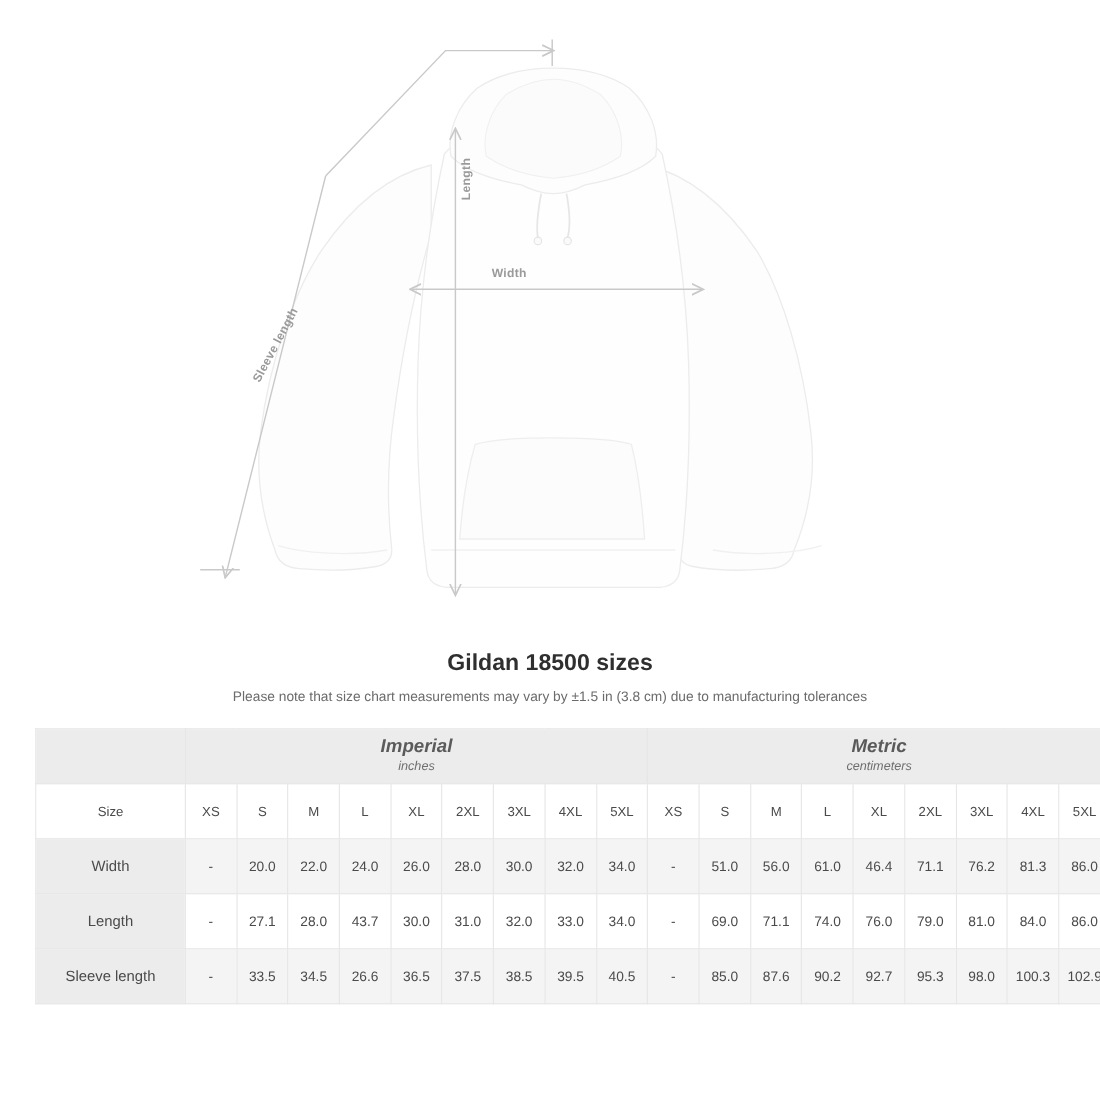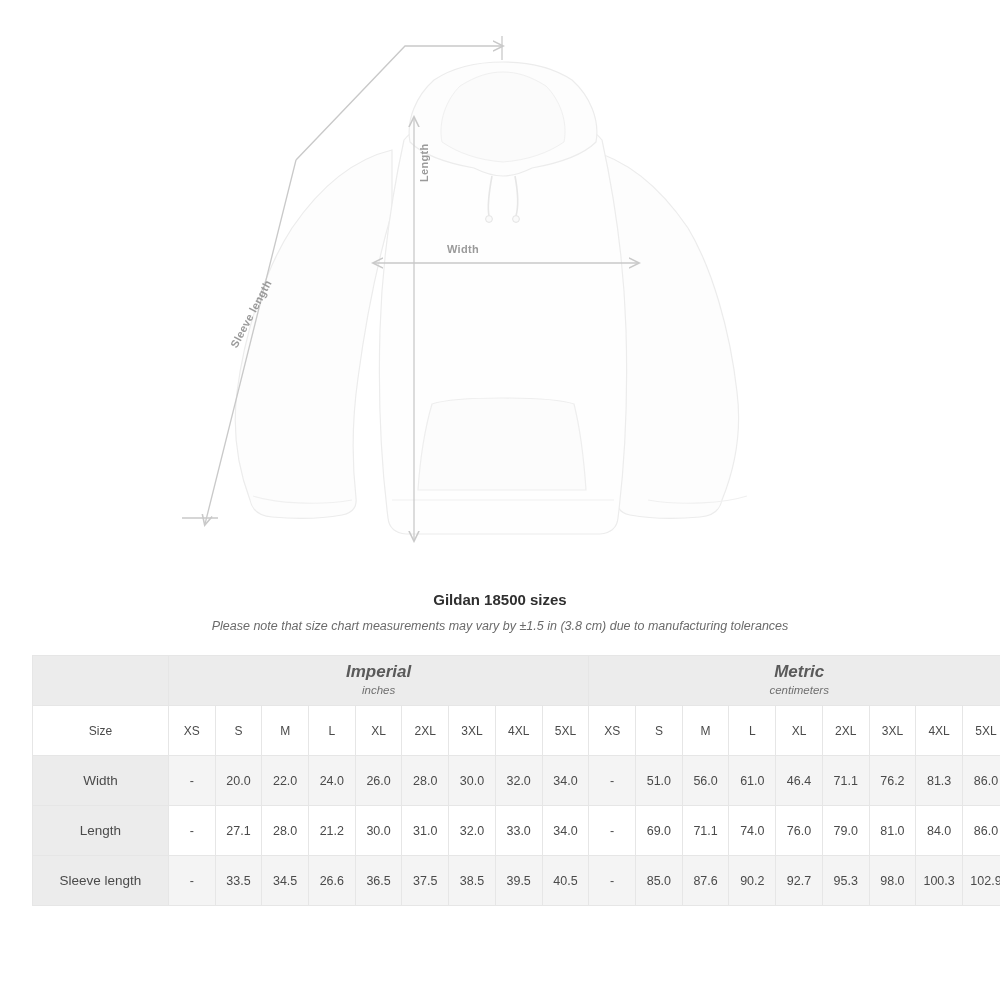--- a/index.html
+++ b/index.html
@@ -52,28 +52,27 @@
     transform: rotate(-62deg);
     transform-origin: left top;
   }
 
   
   .title-block {
     text-align: center;
     margin-top: 16px;
   }
   .chart-title {
-    font-size: 15px;
+    font-size: 21px;
     font-weight: bold;
     color: #2f2f2f;
     margin: 11px;
   }
   .chart-note {
     font-size: 12.5px;
-    font-style: italic;
     color: #6b6b6b;
     margin: 10px 0 0 0;
   }
 
   
   .table-wrap {
     margin: 22px 32px 0 32px;
   }
   table.size-table {
     width: 978px;
@@ -291,21 +290,21 @@
         <td class="data-cell">71.1</td>
         <td class="data-cell">76.2</td>
         <td class="data-cell">81.3</td>
         <td class="data-cell">86.0</td>
       </tr>
       <tr>
         <td class="row-label">Length</td>
         <td class="data-cell">-</td>
         <td class="data-cell">27.1</td>
         <td class="data-cell">28.0</td>
-        <td class="data-cell">21.2</td>
+        <td class="data-cell">43.7</td>
         <td class="data-cell">30.0</td>
         <td class="data-cell">31.0</td>
         <td class="data-cell">32.0</td>
         <td class="data-cell">33.0</td>
         <td class="data-cell">34.0</td>
         <td class="data-cell">-</td>
         <td class="data-cell">69.0</td>
         <td class="data-cell">71.1</td>
         <td class="data-cell">74.0</td>
         <td class="data-cell">76.0</td>

